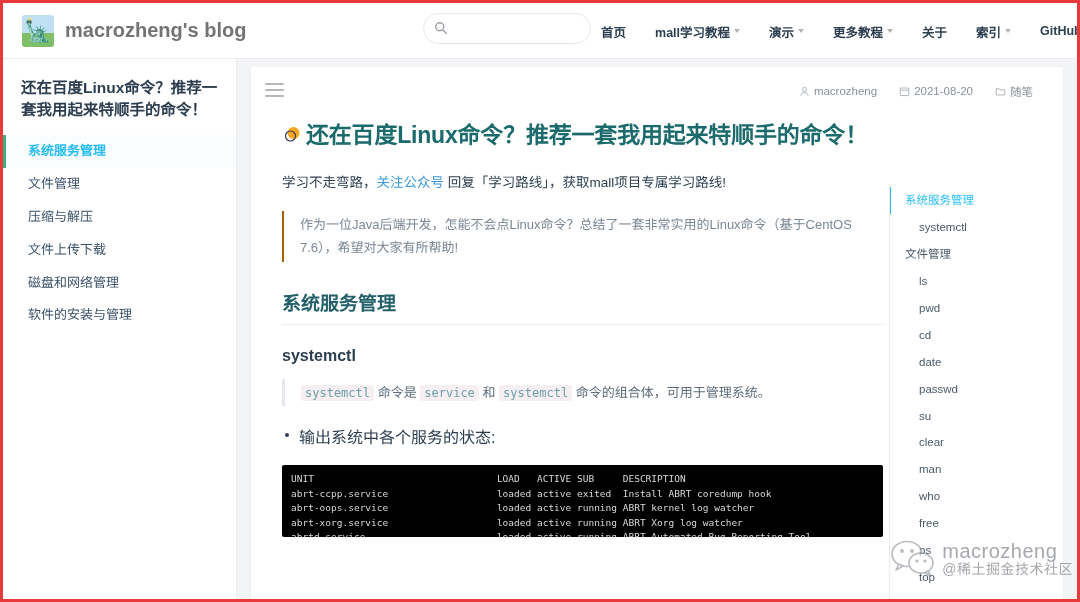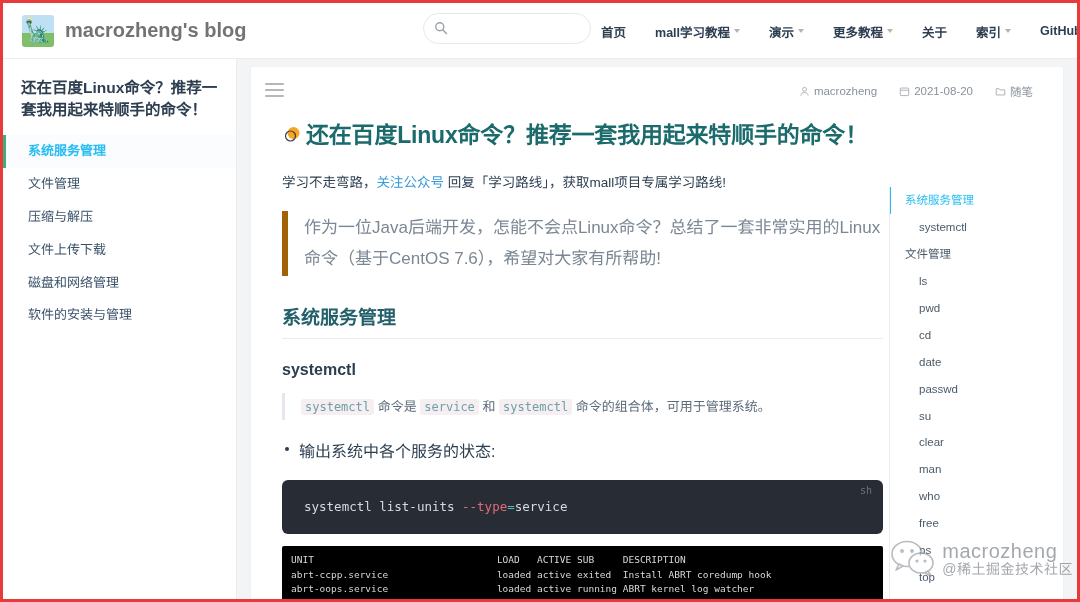--- a/index.html
+++ b/index.html
@@ -229,25 +229,25 @@
 
   .lead {
     font-size: 13.5px;
     color: #2c3e50;
     line-height: 1.7;
     margin-bottom: 16px;
   }
   .lead a { color: #3a9ad9; text-decoration: none; cursor: pointer; }
 
   blockquote.note {
-    border-left: 6px solid #a16207;
+    border-left: 2px solid #a16207;
     padding: 2px 0 2px 16px;
     margin-bottom: 26px;
     color: #7b8794;
-    font-size: 17px;
+    font-size: 13px;
     line-height: 1.78;
   }
 
   h2.sec {
     font-size: 19px;
     font-weight: 700;
     color: #23606a;
     padding-bottom: 9px;
     border-bottom: 1px solid #eaecef;
     margin-bottom: 22px;
@@ -541,24 +541,20 @@
         </h3>
 
         <blockquote class="cmd-note"><code class="inline">systemctl</code><span> 命令是 </span><code class="inline">service</code><span> 和 </span><code class="inline">systemctl</code><span> 命令的组合体，可用于管理系统。</span></blockquote>
 
         <ul class="bullets">
           <li>
             <span>输出系统中各个服务的状态:</span>
           </li>
         </ul>
 
-        <div class="codeblock">
-          <span class="lang">sh</span>
-          <pre><span>systemctl list-units </span><span class="tok-flag">--type</span><span class="tok-eq">=</span><span>service</span></pre>
-        </div>
 
         <div class="terminal">
           <pre>UNIT                                LOAD   ACTIVE SUB     DESCRIPTION
 abrt-ccpp.service                   loaded active exited  Install ABRT coredump hook
 abrt-oops.service                   loaded active running ABRT kernel log watcher
 abrt-xorg.service                   loaded active running ABRT Xorg log watcher
 abrtd.service                       loaded active running ABRT Automated Bug Reporting Tool</pre>
         </div>
 
       </div>

